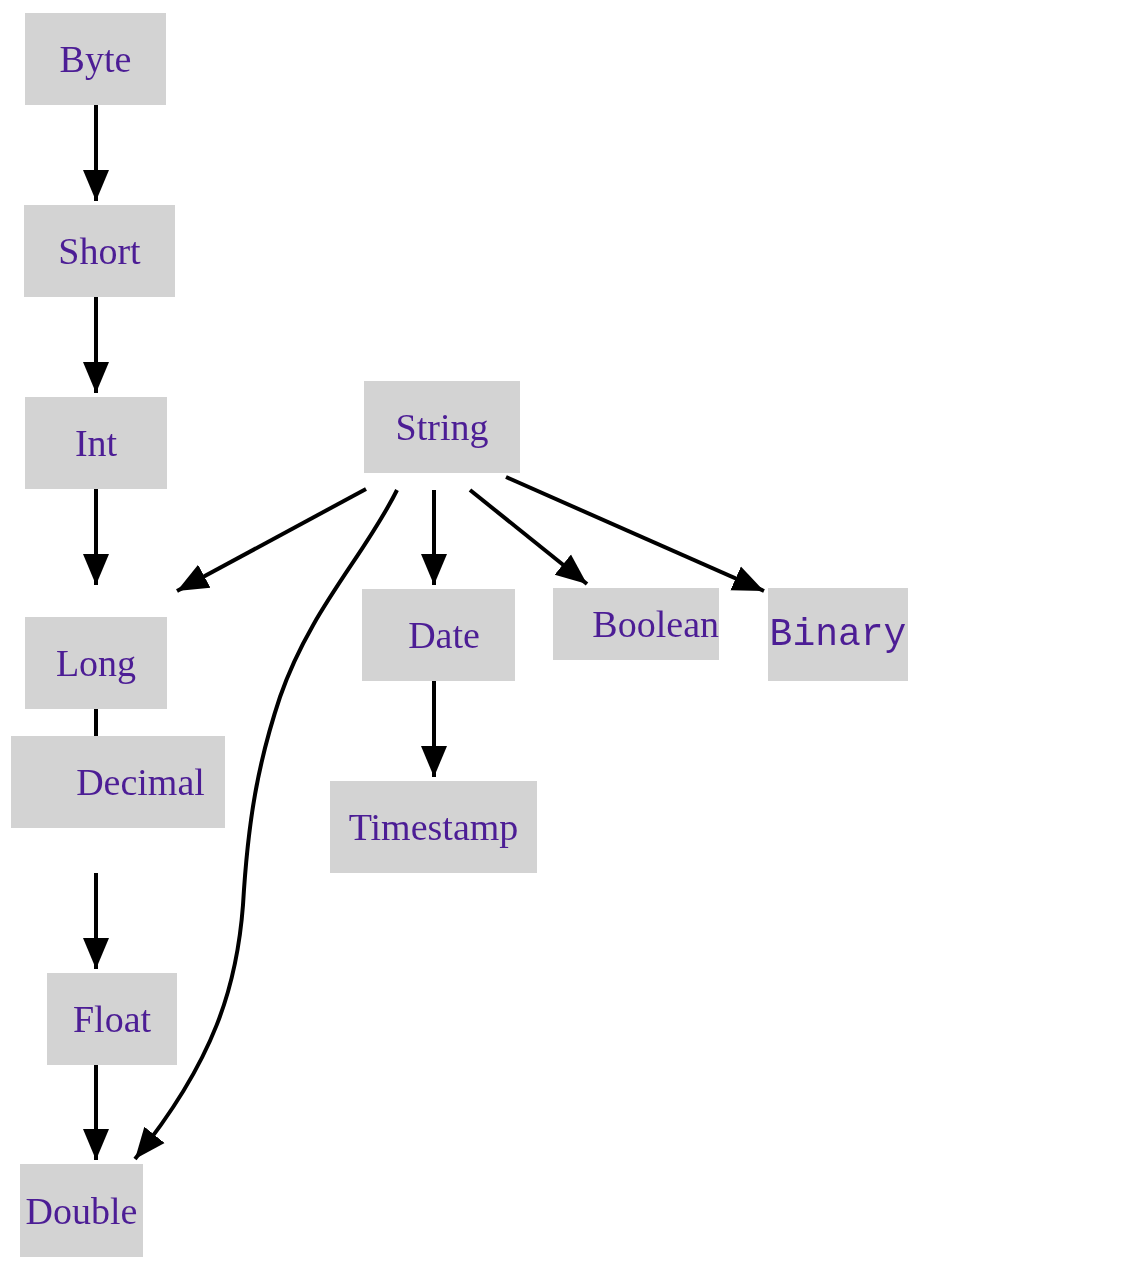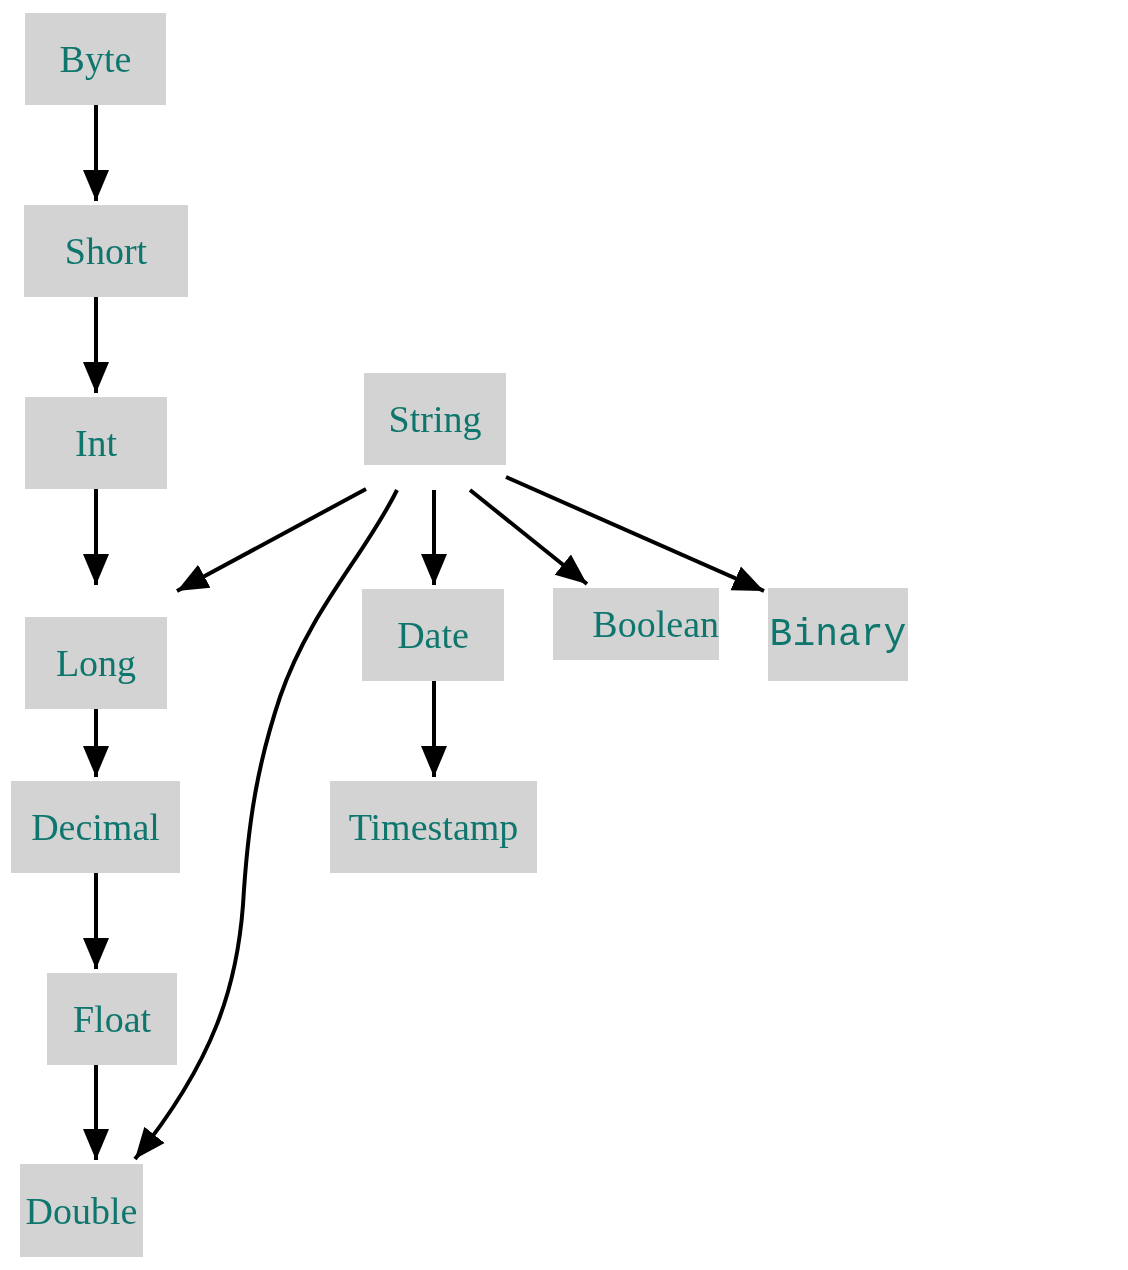--- a/index.html
+++ b/index.html
@@ -16,35 +16,35 @@
     left: 0; top: 0;
     width: 1128px; height: 1270px;
   }
   .node {
     position: absolute;
     background: #d3d3d3;
     display: flex;
     align-items: center;
     justify-content: center;
     font-size: 38px;
-    color: #0f766e;
+    color: #4c1d95;
     white-space: nowrap;
   }
   .edge { stroke: #000000; stroke-width: 4; fill: none; }
 
   .n-byte      { left: 25px;  top: 13px;   width: 141px; height: 92px; }
-  .n-short     { left: 24px;  top: 205px;  width: 164px; height: 92px; }
+  .n-short     { left: 24px;  top: 205px;  width: 151px; height: 92px; }
   .n-int       { left: 25px;  top: 397px;  width: 142px; height: 92px; }
-  .n-string    { left: 364px; top: 373px;  width: 142px; height: 92px; }
+  .n-string    { left: 364px; top: 381px;  width: 156px; height: 92px; }
   .n-long      { left: 25px;  top: 589px;  width: 142px; height: 92px; margin-top: 28px; }
-  .n-date      { left: 362px; top: 589px;  width: 142px; height: 92px; }
+  .n-date      { left: 362px; top: 589px;  width: 142px; height: 92px; padding-left: 11px; }
   .n-boolean   { left: 553px; top: 588px;  width: 166px; height: 72px; justify-content: flex-end; }
   .n-binary    { left: 768px; top: 588px;  width: 140px; height: 93px; font-family: Liberation Mono, monospace; }
   .n-interval  { left: 960px; top: 588px;  width: 155px; height: 93px; }
-  .n-decimal   { left: 11px;  top: 781px;  width: 169px; height: 92px; }
+  .n-decimal   { left: 11px;  top: 736px;  width: 169px; height: 92px; padding-left: 45px; }
   .n-timestamp { left: 330px; top: 781px;  width: 207px; height: 92px; }
   .n-float     { left: 25px;  top: 973px;  width: 130px; height: 92px; margin-left: 22px; }
   .n-double    { left: 20px;  top: 1164px; width: 123px; height: 93px; }
 </style>
 </head>
 <body>
 
 <div id="canvas">
 
   <svg id="edge-layer" viewBox="0 0 1128 1270" xmlns="http://www.w3.org/2000/svg">

